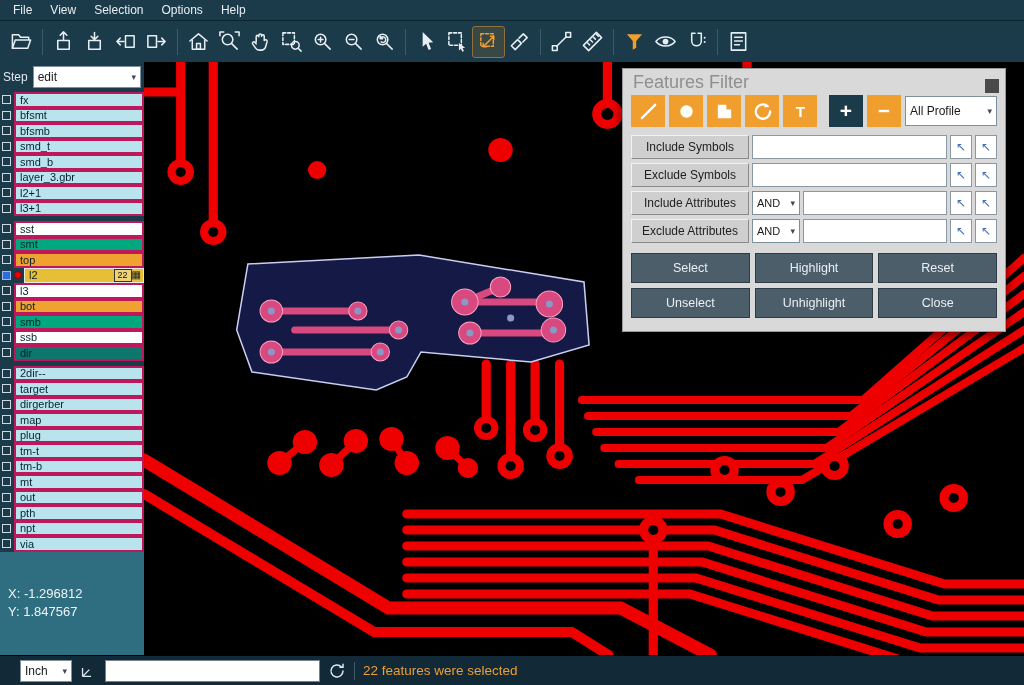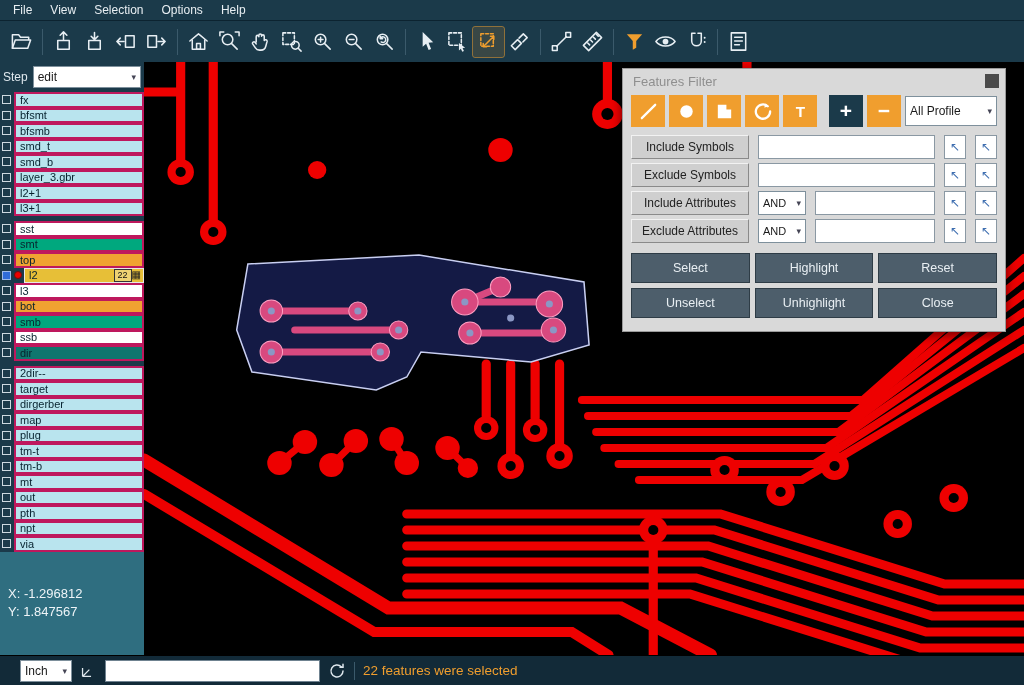--- a/index.html
+++ b/index.html
@@ -43,29 +43,29 @@
   .grid-ic{font-size:10px;color:#222;line-height:10px}
   .active-dot{position:absolute;left:14px;top:3.2px;width:8px;height:8px;border-radius:50%;background:var(--trace-red);border:1px solid #6d0d0d;z-index:2}
 
   .sidebar-fill{flex:1;background:var(--sidebar-teal);display:flex;flex-direction:column;justify-content:center;padding:8px}
   .coords{color:#eef4f7;font-size:13px;line-height:18px}
 
   .canvas{flex:1;position:relative;background:#000;overflow:hidden}
   .art{position:absolute;inset:0;width:100%;height:100%}
 
   .dialog{position:absolute;left:478px;top:6px;width:384px;height:264px;background:#d9d9d9;border:1px solid #9a9a9a;box-shadow:0 3px 10px rgba(0,0,0,.55)}
-  .dlg-title{height:24px;display:flex;align-items:center;justify-content:space-between;padding:0 6px 0 10px;color:#8f8f8f;font-size:13px}
+  .dlg-title{height:24px;display:flex;align-items:flex-end;justify-content:space-between;padding:0 6px 0 10px;color:#8f8f8f;font-size:18px}
   .dlg-close{width:14px;height:14px;background:#4a4a4a;flex:none}
   .dlg-tools{display:flex;align-items:center;gap:4px;padding:2px 8px 6px}
   .shape-btn{width:34px;height:32px;background:var(--accent-orange);display:flex;align-items:center;justify-content:center;color:#fff;flex:none;cursor:default}
   .shape-btn svg{width:21px;height:21px}
   .shape-btn.plus{background:var(--chrome);font-size:21px;font-weight:bold;margin-left:8px}
   .shape-btn.minus{font-size:21px;font-weight:bold}
   .profile-combo{width:94px;height:30px;margin-left:auto}
-  .f-row{display:flex;gap:9px;padding:2px 8px}
+  .f-row{display:flex;gap:3px;padding:2px 8px}
   .f-label{width:118px;height:24px;flex:none;background:#cfcfcf;border:1px solid;border-color:#f2f2f2 #8a8a8a #8a8a8a #f2f2f2;display:flex;align-items:center;justify-content:center;font-size:12px;color:#222}
   .f-input{flex:1;height:24px;border:1px solid #8a98a3;background:#fff;font:12px "Liberation Sans",sans-serif;padding:0 4px;min-width:0}
   .and-combo{width:48px;height:24px;flex:none;font-size:11px}
   .pick-btn{width:22px;height:24px;flex:none;background:#fff;border:1px solid #8a98a3;display:flex;align-items:center;justify-content:center;color:#3f6fb0;font-size:12px}
   .dlg-actions{display:grid;grid-template-columns:repeat(3,1fr);gap:5px;padding:8px}
   .act-btn{height:30px;background:var(--slate-button);border:1px solid #2e3c46;color:#e9eff3;font-size:12.5px;display:flex;align-items:center;justify-content:center;cursor:default}
 
   .statusbar{height:30px;flex:none;background:var(--chrome-dark);display:flex;align-items:center;gap:8px;padding:0 20px;border-top:1px solid #000}
   .unit-combo{width:52px;height:22px}
   .angle-icon{color:#dfe8ee;display:flex}

